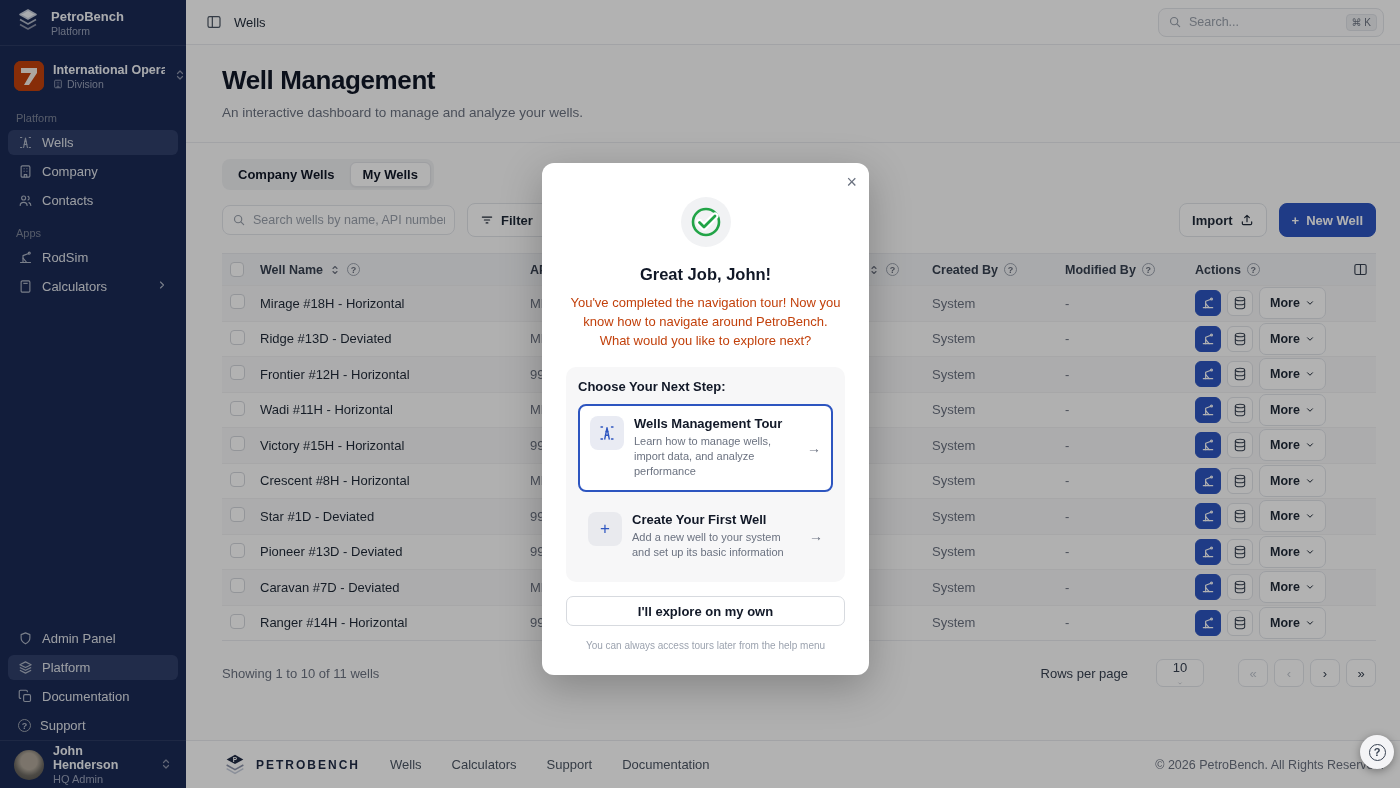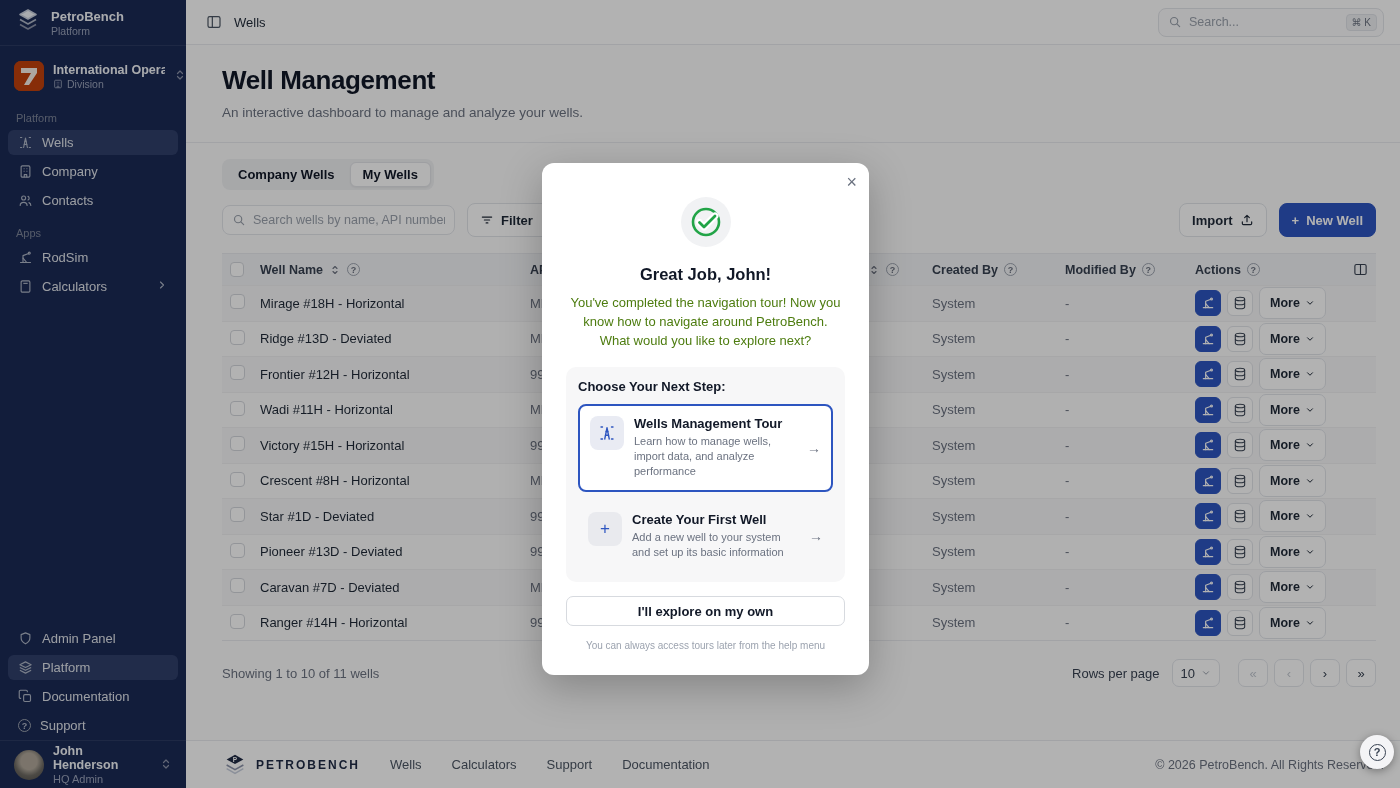--- a/index.html
+++ b/index.html
@@ -91,25 +91,25 @@
   .sort { color:#6b7280; display:inline-flex; }
   .icon-btn { width:26px; height:26px; border-radius:6px; border:1px solid #e1e4e9; background:#fff;
     display:inline-flex; align-items:center; justify-content:center; cursor:pointer; color:#374151; }
   .icon-btn.primary { background:#2d55c0; border-color:#2d55c0; color:#fff; }
   .more-btn { height:32px; border:1px solid #e1e4e9; border-radius:7px; background:#fff; cursor:pointer;
     display:inline-flex; align-items:center; gap:5px; padding:0 10px; font-size:12.5px; font-weight:600;
     color:#1f2937; font-family:inherit; }
 
   .table-footer { display:flex; align-items:center; margin-top:18px; }
   .summary { font-size:13px; color:#6b7280; }
-  .tf-right { margin-left:auto; display:flex; align-items:center; gap:8px; }
+  .tf-right { margin-left:auto; display:flex; align-items:center; gap:24px; }
   .rpp-label { font-size:13px; color:#374151; margin-right:4px; }
   .select { height:28px; min-width:48px; border:1px solid #e2e5ea; border-radius:7px; background:#fff;
     display:inline-flex; align-items:center; gap:6px; padding:0 8px; font-size:13px; color:#374151;
-    cursor:pointer; }
+    cursor:pointer;flex-direction:column; }
   .pager { display:flex; gap:6px; margin-left:10px; }
   .pg-btn { width:30px; height:28px; border:1px solid #e2e5ea; border-radius:7px; background:#fff;
     font-size:13px; color:#374151; cursor:pointer; display:inline-flex; align-items:center;
     justify-content:center; font-family:inherit; }
   .pg-btn.disabled { color:#c3c8d1; cursor:default; }
 
   
   .site-footer { margin-top:auto; height:48px; border-top:1px solid #e8eaee; background:#fff;
     display:flex; align-items:center; padding:0 16px 0 36px; gap:30px; }
   .f-brand { display:flex; align-items:center; gap:8px; }
@@ -119,21 +119,21 @@
 
   
   .overlay { position:absolute; inset:0; background:rgba(0,0,0,0.30); z-index:50; }
   .modal { position:absolute; left:542px; top:163px; width:327px; z-index:60; background:#fff;
     border-radius:12px; box-shadow:0 12px 40px rgba(0,0,0,0.25); padding:20px 24px 18px; }
   .modal-close { position:absolute; top:10px; right:12px; border:none; background:none; font-size:18px;
     color:#6b7280; cursor:pointer; line-height:1; font-family:inherit; }
   .check-wrap { width:50px; height:50px; border-radius:50%; background:#f1f2f4; margin:14px auto 0;
     display:flex; align-items:center; justify-content:center; }
   .modal-title { font-size:16.5px; font-weight:700; color:#111827; text-align:center; margin-top:18px; }
-  .modal-body { font-size:13px; color:#4d7c0f; text-align:center; line-height:1.45; margin-top:10px;
+  .modal-body { font-size:13px; color:#c2410c; text-align:center; line-height:1.45; margin-top:10px;
     padding:0 2px; }
   .next-panel { background:#f7f7f8; border-radius:10px; padding:12px; margin-top:16px; }
   .next-label { font-size:13px; font-weight:700; color:#111827; }
   .opt-card { display:flex; align-items:flex-start; gap:10px; padding:10px; border-radius:8px;
     cursor:pointer; margin-top:10px; position:relative; }
   .opt-card.selected { background:#fff; border:2px solid #2d55c0; }
   .opt-icon { width:34px; height:34px; border-radius:8px; background:#e9ebf3; color:#2d55c0;
     display:flex; align-items:center; justify-content:center; flex-shrink:0; }
   .opt-title { font-size:13px; font-weight:700; color:#111827; }
   .opt-desc { font-size:11px; color:#6b7280; line-height:1.4; margin-top:3px; max-width:205px; }

